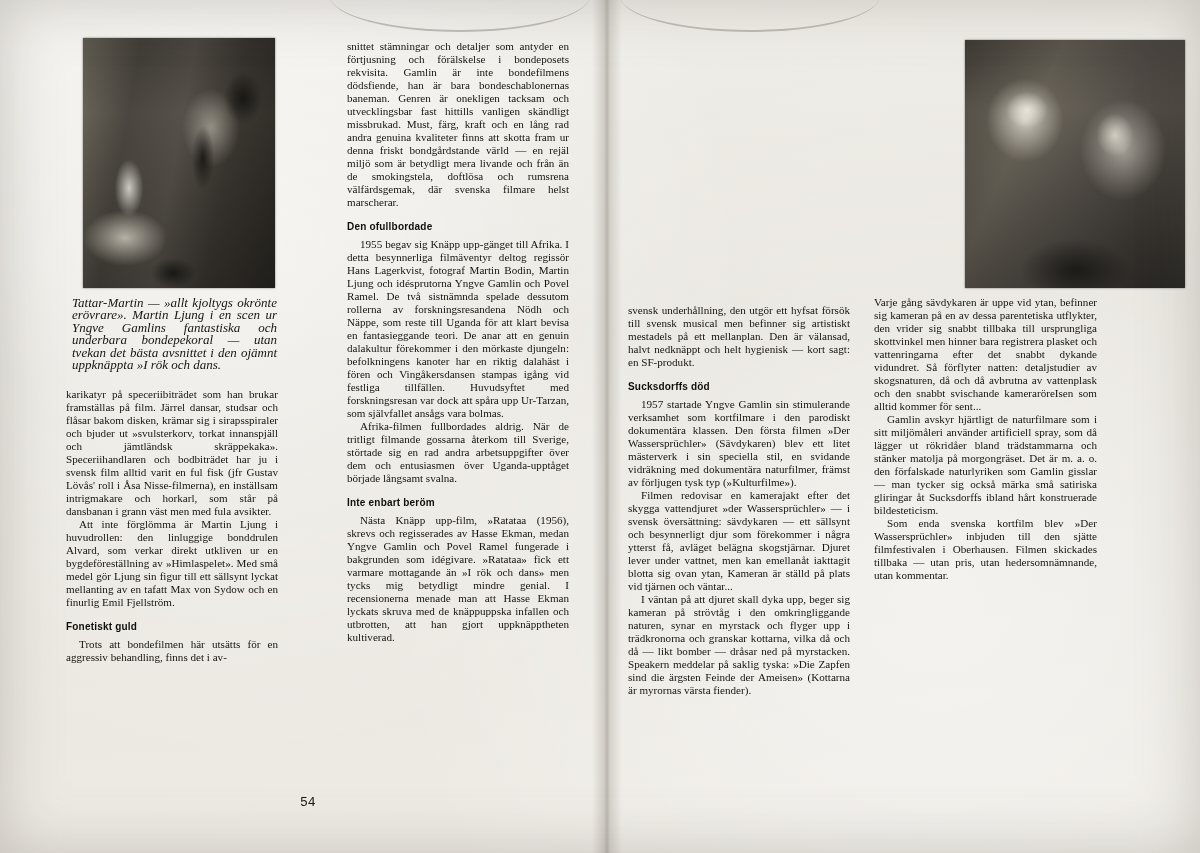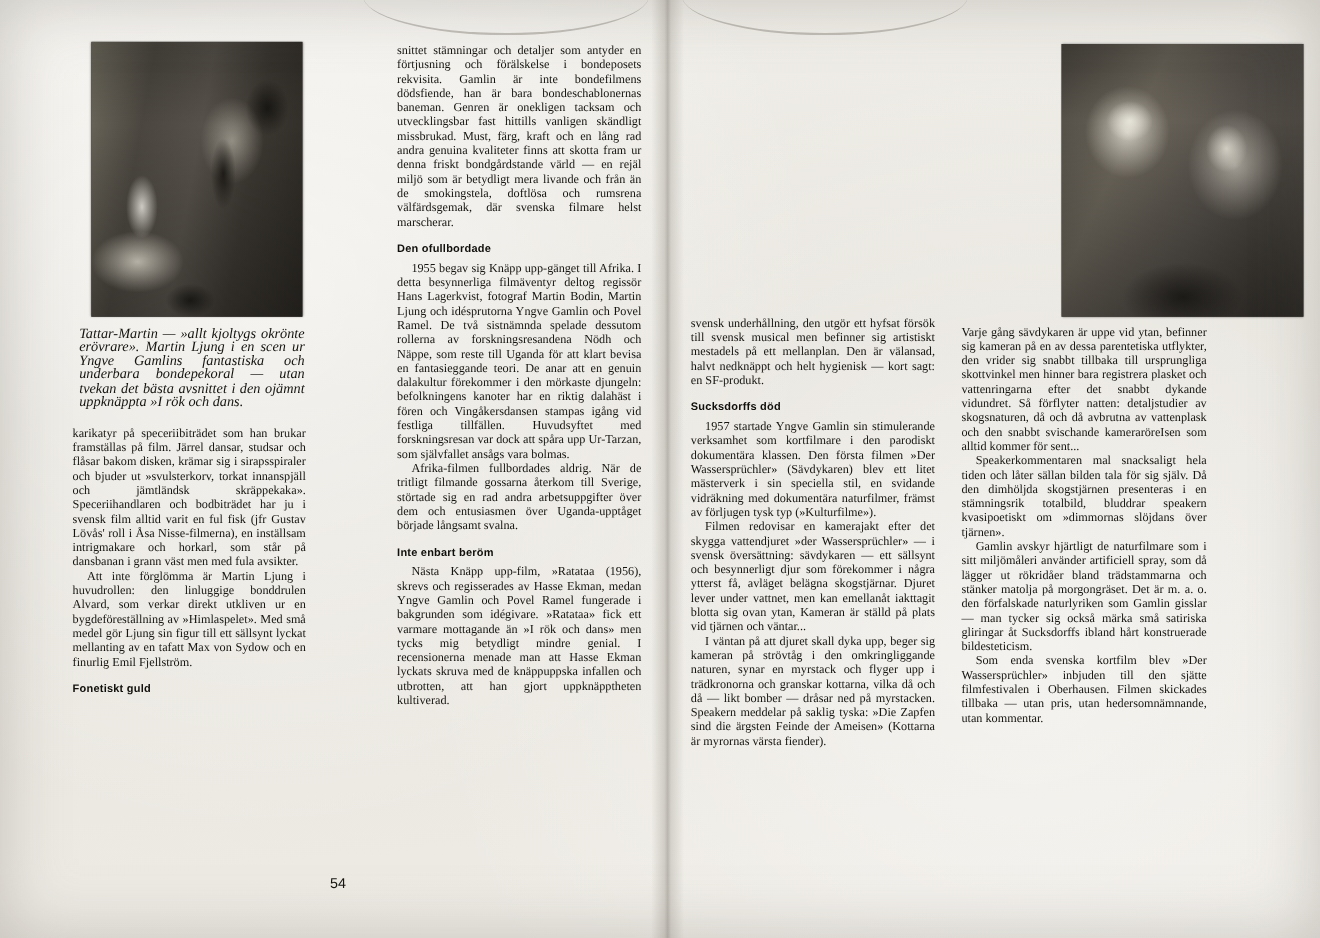--- a/index.html
+++ b/index.html
@@ -159,31 +159,31 @@
     line-height: 12.4px;
     color: #15140f;
   }
   .cap-left {
     left: 72px; top: 297px; width: 205px;
     text-align: justify;
   }
 
   .folio {
     position: absolute;
-    font-family: Liberation Sans, sans-serif;
+    font-family: Liberation Mono, monospace;
     font-size: 13px;
     color: #15140f;
   }
   .folio-left { left: 300px; top: 795px; }
 
   
   #c1 { left: 66px;  top: 388px; width: 212px; }
-  #c2 { left: 361px; top: 40px;  width: 222px; }
-  
-  #c3 { left: 628px; top: 288px; width: 222px; }
+  #c2 { left: 347px; top: 40px;  width: 222px; }
+  
+  #c3 { left: 628px; top: 304px; width: 222px; }
   #c4 { left: 874px; top: 296px; width: 223px; }
 </style>
 </head>
 <body>
 
 <div class="page">
 
   <div class="edge-curve-left"></div>
   <div class="edge-curve-right"></div>
 
@@ -192,20 +192,21 @@
     <div class="photo ph1">
       <div class="ph-inner"></div>
     </div>
 
     <div class="caption cap-left">Tattar-Martin — »allt kjoltygs okrönte erövrare». Martin Ljung i en scen ur Yngve Gamlins fantastiska och underbara bondepekoral — utan tvekan det bästa avsnittet i den ojämnt uppknäppta »I rök och dans.</div>
 
     <div class="col" id="c1">
       <p class="noindent">karikatyr på speceriibiträdet som han brukar framställas på film. Järrel dansar, studsar och flåsar bakom disken, krämar sig i sirapsspiraler och bjuder ut »svulsterkorv, torkat innanspjäll och jämtländsk skräppekaka». Speceriihandlaren och bodbiträdet har ju i svensk film alltid varit en ful fisk (jfr Gustav Lövås' roll i Åsa Nisse-filmerna), en inställsam intrigmakare och horkarl, som står på dansbanan i grann väst men med fula avsikter.</p>
       <p>Att inte förglömma är Martin Ljung i huvudrollen: den linluggige bonddrulen Alvard, som verkar direkt utkliven ur en bygdeföreställning av »Himlaspelet». Med små medel gör Ljung sin figur till ett sällsynt lyckat mellanting av en tafatt Max von Sydow och en finurlig Emil Fjellström.</p>
       <h2 class="head">Fonetiskt guld</h2>
+      <p>Trots att bondefilmen här utsätts för en aggressiv behandling, finns det i av-</p>
     </div>
 
     <div class="col" id="c2">
       <p class="noindent">snittet stämningar och detaljer som antyder en förtjusning och förälskelse i bondeposets rekvisita. Gamlin är inte bondefilmens dödsfiende, han är bara bondeschablonernas baneman. Genren är onekligen tacksam och utvecklingsbar fast hittills vanligen skändligt missbrukad. Must, färg, kraft och en lång rad andra genuina kvaliteter finns att skotta fram ur denna friskt bondgårdstande värld — en rejäl miljö som är betydligt mera livande och från än de smokingstela, doftlösa och rumsrena välfärdsgemak, där svenska filmare helst marscherar.</p>
       <h2 class="head">Den ofullbordade</h2>
       <p>1955 begav sig Knäpp upp-gänget till Afrika. I detta besynnerliga filmäventyr deltog regissör Hans Lagerkvist, fotograf Martin Bodin, Martin Ljung och idésprutorna Yngve Gamlin och Povel Ramel. De två sistnämnda spelade dessutom rollerna av forskningsresandena Nödh och Näppe, som reste till Uganda för att klart bevisa en fantasieggande teori. De anar att en genuin dalakultur förekommer i den mörkaste djungeln: befolkningens kanoter har en riktig dalahäst i fören och Vingåkersdansen stampas igång vid festliga tillfällen. Huvudsyftet med forskningsresan var dock att spåra upp Ur-Tarzan, som självfallet ansågs vara bolmas.</p>
       <p>Afrika-filmen fullbordades aldrig. När de tritligt filmande gossarna återkom till Sverige, störtade sig en rad andra arbetsuppgifter över dem och entusiasmen över Uganda-upptåget började långsamt svalna.</p>
       <h2 class="head">Inte enbart beröm</h2>
       <p>Nästa Knäpp upp-film, »Ratataa (1956), skrevs och regisserades av Hasse Ekman, medan Yngve Gamlin och Povel Ramel fungerade i bakgrunden som idégivare. »Ratataa» fick ett varmare mottagande än »I rök och dans» men tycks mig betydligt mindre genial. I recensionerna menade man att Hasse Ekman lyckats skruva med de knäppuppska infallen och utbrotten, att han gjort uppknäpptheten kultiverad.</p>
     </div>
@@ -224,19 +225,18 @@
   <div class="col" id="c3">
     <p class="noindent">svensk underhållning, den utgör ett hyfsat försök till svensk musical men befinner sig artistiskt mestadels på ett mellanplan. Den är välansad, halvt nedknäppt och helt hygienisk — kort sagt: en SF-produkt.</p>
     <h2 class="head">Sucksdorffs död</h2>
     <p>1957 startade Yngve Gamlin sin stimulerande verksamhet som kortfilmare i den parodiskt dokumentära klassen. Den första filmen »Der Wassersprüchler» (Sävdykaren) blev ett litet mästerverk i sin speciella stil, en svidande vidräkning med dokumentära naturfilmer, främst av förljugen tysk typ (»Kulturfilme»).</p>
     <p>Filmen redovisar en kamerajakt efter det skygga vattendjuret »der Wassersprüchler» — i svensk översättning: sävdykaren — ett sällsynt och besynnerligt djur som förekommer i några ytterst få, avläget belägna skogstjärnar. Djuret lever under vattnet, men kan emellanåt iakttagit blotta sig ovan ytan, Kameran är ställd på plats vid tjärnen och väntar...</p>
     <p>I väntan på att djuret skall dyka upp, beger sig kameran på strövtåg i den omkringliggande naturen, synar en myrstack och flyger upp i trädkronorna och granskar kottarna, vilka då och då — likt bomber — dråsar ned på myrstacken. Speakern meddelar på saklig tyska: »Die Zapfen sind die ärgsten Feinde der Ameisen» (Kottarna är myrornas värsta fiender).</p>
   </div>
 
   <div class="col" id="c4">
     <p class="noindent">Varje gång sävdykaren är uppe vid ytan, befinner sig kameran på en av dessa parentetiska utflykter, den vrider sig snabbt tillbaka till ursprungliga skottvinkel men hinner bara registrera plasket och vattenringarna efter det snabbt dykande vidundret. Så förflyter natten: detaljstudier av skogsnaturen, då och då avbrutna av vattenplask och den snabbt svischande kameraröreIsen som alltid kommer för sent...</p>
-    <p>Speakerkommentaren mal snacksaligt hela tiden och låter sällan bilden tala för sig själv. Då den dimhöljda skogstjärnen presenteras i en stämningsrik totalbild, bluddrar speakern kvasipoetiskt om »dimmornas slöjdans över tjärnen».</p>
     <p>Gamlin avskyr hjärtligt de naturfilmare som i sitt miljömåleri använder artificiell spray, som då lägger ut rökridåer bland trädstammarna och stänker matolja på morgongräset. Det är m. a. o. den förfalskade naturlyriken som Gamlin gisslar — man tycker sig också märka små satiriska gliringar åt Sucksdorffs ibland hårt konstruerade bildesteticism.</p>
     <p>Som enda svenska kortfilm blev »Der Wassersprüchler» inbjuden till den sjätte filmfestivalen i Oberhausen. Filmen skickades tillbaka — utan pris, utan hedersomnämnande, utan kommentar.</p>
   </div>
 
   <div class="gutter"></div>
 </div>
 
 </body></html>

